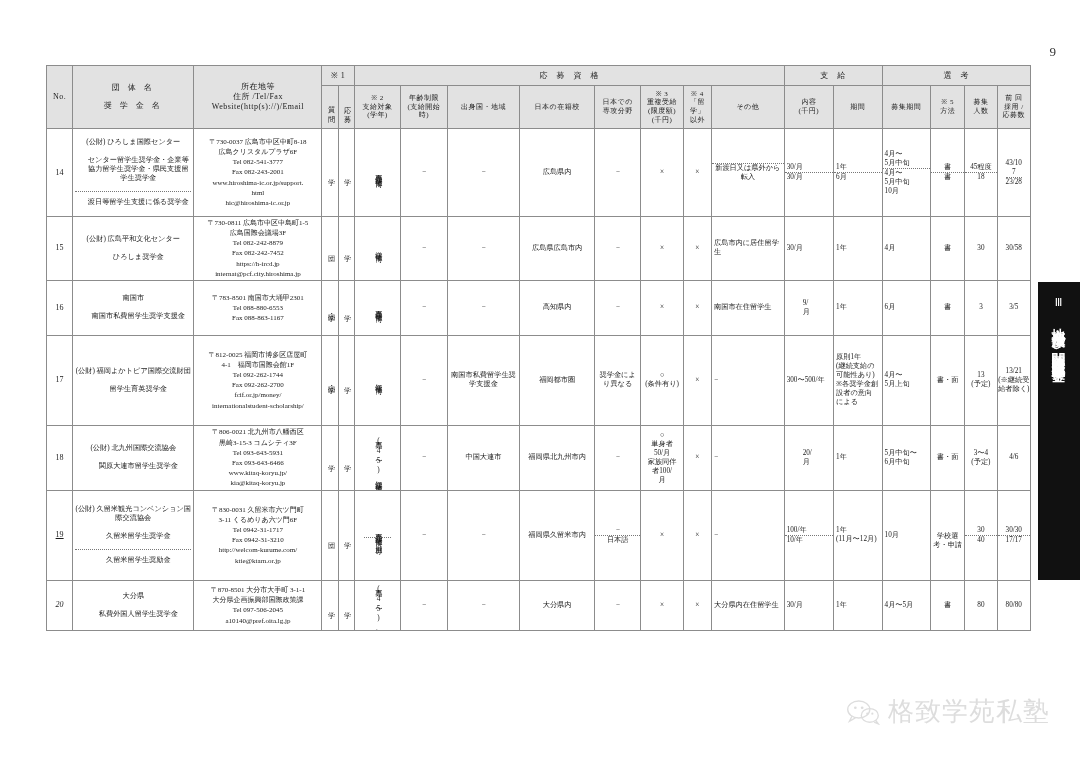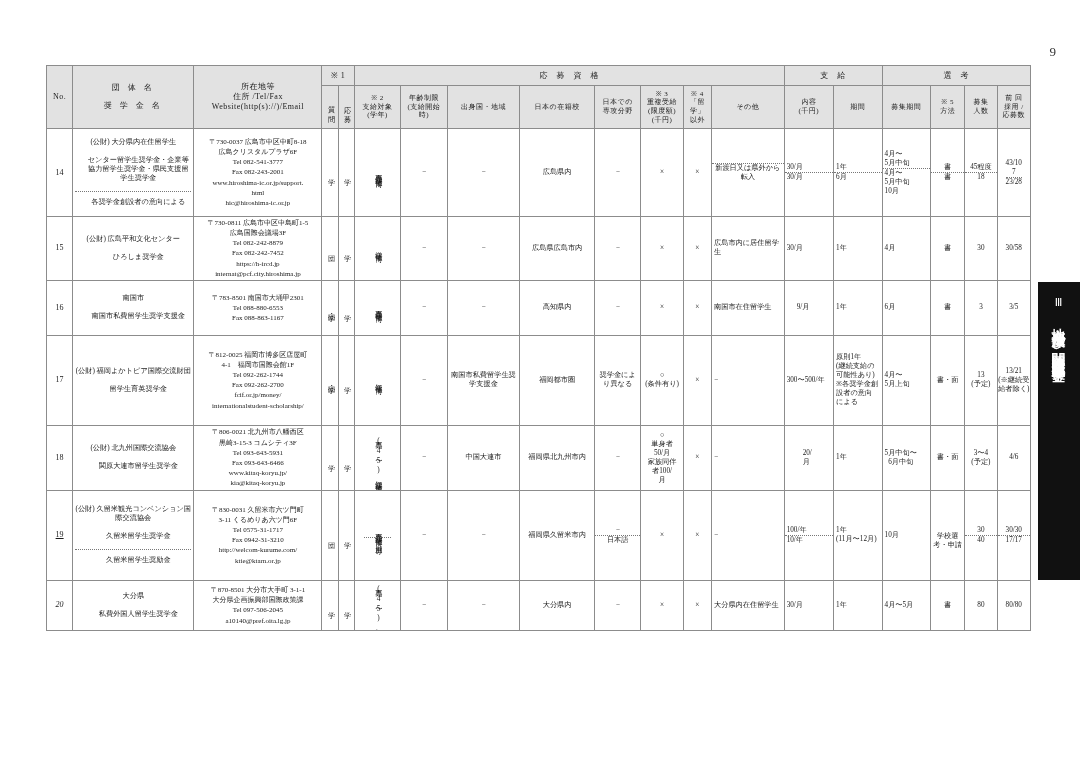--- a/index.html
+++ b/index.html
@@ -210,23 +210,23 @@
 人数</th>
           <th style="white-space:pre-line">前 回
 採用 /
 応募数</th>
         </tr>
       </thead>
       <tbody id="tbody">
           <tr style="height: 88px;">
             <td class="num" style="white-space: pre-line;">14</td>
             <td class="lcell">
-              <div class="org">(公財) 大分県内在住留学生</div>
+              <div class="org">(公財) ひろしま国際センター</div>
               <div class="sch-name">センター留学生奨学金・企業等協力留学生奨学金・県民支援留学生奨学金</div>
-              <div class="sch-name" style="border-top: 0.6px dotted rgb(119, 119, 119); padding-top: 6px; margin-top: 8px;">各奨学金創設者の意向による</div>
+              <div class="sch-name" style="border-top: 0.6px dotted rgb(119, 119, 119); padding-top: 6px; margin-top: 8px;">渡日等留学生支援に係る奨学金</div>
             </td>
             <td class="addr" style="white-space: pre-line;">〒730-0037 広島市中区中町8-18
 広島クリスタルプラザ6F
 Tel 082-541-3777
 Fax 082-243-2001
 www.hiroshima-ic.or.jp/support.
 html
 hic@hiroshima-ic.or.jp</td>
             <td><span class="vtext small">学</span></td>
             <td><span class="vtext small">学</span></td>
@@ -368,21 +368,21 @@
             <td style="white-space: pre-line;">−</td>
             <td style="white-space: pre-line;">高知県内</td>
             <td style="white-space: pre-line;">−</td>
             <td style="white-space: pre-line;">×</td>
             <td style="white-space: pre-line;">×</td>
             <td style="padding: 0px;">
               <div class="cellstack">
                 <div style="white-space: pre-line; justify-content: flex-start; text-align: left; padding: 0px 2px;">南国市在住留学生</div>
               </div>
             </td>
-            <td style="padding: 10px;">
+            <td style="padding: 16px;">
               <div class="cellstack">
                 <div style="white-space: pre-line; justify-content: flex-start; text-align: left; padding: 0px 2px;">9/月</div>
               </div>
             </td>
             <td style="padding: 0px;">
               <div class="cellstack">
                 <div style="white-space: pre-line; justify-content: flex-start; text-align: left; padding: 0px 2px;">1年</div>
               </div>
             </td>
             <td style="padding: 0px;">
@@ -513,21 +513,21 @@
                 <div style="white-space: pre-line; justify-content: flex-start; text-align: left; padding: 0px 2px;">20/月</div>
               </div>
             </td>
             <td style="padding: 0px;">
               <div class="cellstack">
                 <div style="white-space: pre-line; justify-content: flex-start; text-align: left; padding: 0px 2px;">1年</div>
               </div>
             </td>
             <td style="padding: 0px;">
               <div class="cellstack">
-                <div style="white-space: pre-line; justify-content: flex-start; text-align: center; padding: 0px 2px;">5月中旬〜
+                <div style="white-space: pre-line; justify-content: flex-start; text-align: left; padding: 0px 2px;">5月中旬〜
 6月中旬</div>
               </div>
             </td>
             <td style="padding: 0px;">
               <div class="cellstack">
                 <div style="white-space: pre-line;">書・面</div>
               </div>
             </td>
             <td style="padding: 0px;">
               <div class="cellstack">
@@ -543,21 +543,21 @@
           </tr>
           <tr style="height: 90px;">
             <td class="num" style="white-space: pre-line; text-decoration: underline;">19</td>
             <td class="lcell">
               <div class="org">(公財) 久留米観光コンベンション国際交流協会</div>
               <div class="sch-name">久留米留学生奨学金</div>
               <div class="sch-name" style="border-top: 0.6px dotted rgb(119, 119, 119); padding-top: 6px; margin-top: 8px;">久留米留学生奨励金</div>
             </td>
             <td class="addr" style="white-space: pre-line;">〒830-0031 久留米市六ツ門町
 3-11 くるめりあ六ツ門6F
-Tel 0575-31-1717
+Tel 0942-31-1717
 Fax 0942-31-3210
 http://welcom-kurume.com/
 ktie@ktarn.or.jp</td>
             <td><span class="vtext small">団</span></td>
             <td><span class="vtext small">学</span></td>
             <td style="padding: 2px 0px;">
               <div style="display: flex; flex-direction: column; align-items: center; height: 100%;">
                 <span class="vtext">高専短学研修博</span>
                 <div style="border-top: 0.6px dotted rgb(119, 119, 119); width: 60%; margin: 2px 0px;"></div>
                 <span class="vtext">別日専</span>
@@ -675,14 +675,27 @@
           </tr>
         </tbody>
     </table>
   </div>
 
   <div class="side-tab">
     <div class="rn">Ⅲ</div>
     <div class="vt">地方自治体及び関連国際交流団体奨学金</div>
   </div>
 
+  <div class="watermark">
+    <svg class="wechat-icon" viewBox="0 0 40 30">
+      <ellipse cx="15" cy="12" rx="13" ry="10" fill="none" stroke="#dcdcdc" stroke-width="1.6"></ellipse>
+      <path d="M7 20 L4 26 L11 22" fill="none" stroke="#dcdcdc" stroke-width="1.6"></path>
+      <ellipse cx="28" cy="19" rx="10" ry="8" fill="none" stroke="#dcdcdc" stroke-width="1.6"></ellipse>
+      <path d="M35 25 L38 29 L33 27" fill="none" stroke="#dcdcdc" stroke-width="1.6"></path>
+      <circle cx="11" cy="10" r="1.6" fill="#dcdcdc"></circle>
+      <circle cx="19" cy="10" r="1.6" fill="#dcdcdc"></circle>
+      <circle cx="25" cy="17" r="1.3" fill="#dcdcdc"></circle>
+      <circle cx="31" cy="17" r="1.3" fill="#dcdcdc"></circle>
+    </svg>
+    <span class="wm-text">格致学苑私塾</span>
+  </div>
 
 </div>
 
 </body></html>

